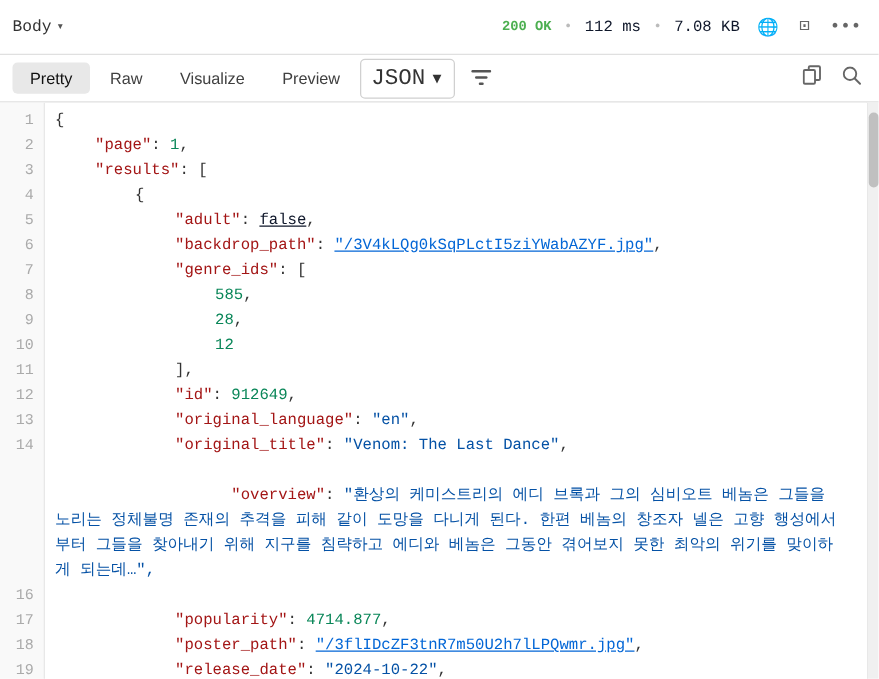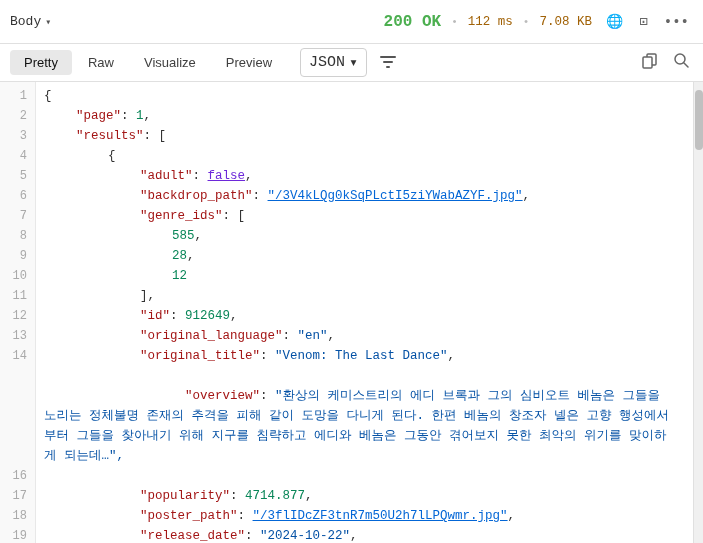--- a/index.html
+++ b/index.html
@@ -38,29 +38,29 @@
       color: #555;
     }
     .top-bar-right {
       display: flex;
       align-items: center;
       gap: 10px;
     }
     .status-ok {
       color: #4caf50;
       font-weight: 600;
-      font-size: 16px;
+      font-size: 11px;
       margin-left: 47px;
     }
     .stat-sep {
       color: #bbb;
       font-size: 11px;
     }
     .stat-text {
-      color: #a16207;
+      color: #0f172a;
       font-size: 12.5px;
     }
     .top-bar-icons {
       display: flex;
       align-items: center;
       gap: 8px;
     }
     .icon-btn {
       cursor: pointer;
       color: #666;
@@ -99,25 +99,25 @@
       font-weight: 500;
     }
 
     .format-dropdown {
       display: flex;
       align-items: center;
       gap: 4px;
       border: 1px solid #d0d0d0;
       border-radius: 4px;
       padding: 4px 8px;
-      font-size: 15px;
+      font-size: 18px;
       background: #fff;
       cursor: pointer;
       color: #333;
-      margin-left: 12px;
+      margin-left: 0;
     }
     .filter-icon-btn {
       padding: 4px 7px;
       border: none;
       background: transparent;
       cursor: pointer;
       color: #555;
       font-size: 14px;
       border-radius: 3px;
       margin-left: 4px;
@@ -173,21 +173,21 @@
       line-height: 20px;
       white-space: pre-wrap;
       word-break: break-word;
       padding-right: 16px;
     }
 
     .json-key { color: #a31515; }
     .json-string { color: #0451a5; }
     .json-link { color: #0366d6; text-decoration: underline; cursor: pointer; }
     .json-number { color: #098658; }
-    .json-bool-false { color: #6d28d9; text-decoration: underline; }
+    .json-bool-false { color: #0f172a; text-decoration: underline; }
     .json-punct { color: #333; }
     .json-brace { color: #333; }
 
     
     .json-viewer::-webkit-scrollbar { width: 8px; height: 8px; }
     .json-viewer::-webkit-scrollbar-track { background: #f5f5f5; }
     .json-viewer::-webkit-scrollbar-thumb { background: #ccc; border-radius: 4px; }
 
     
     .scrollbar-area {

